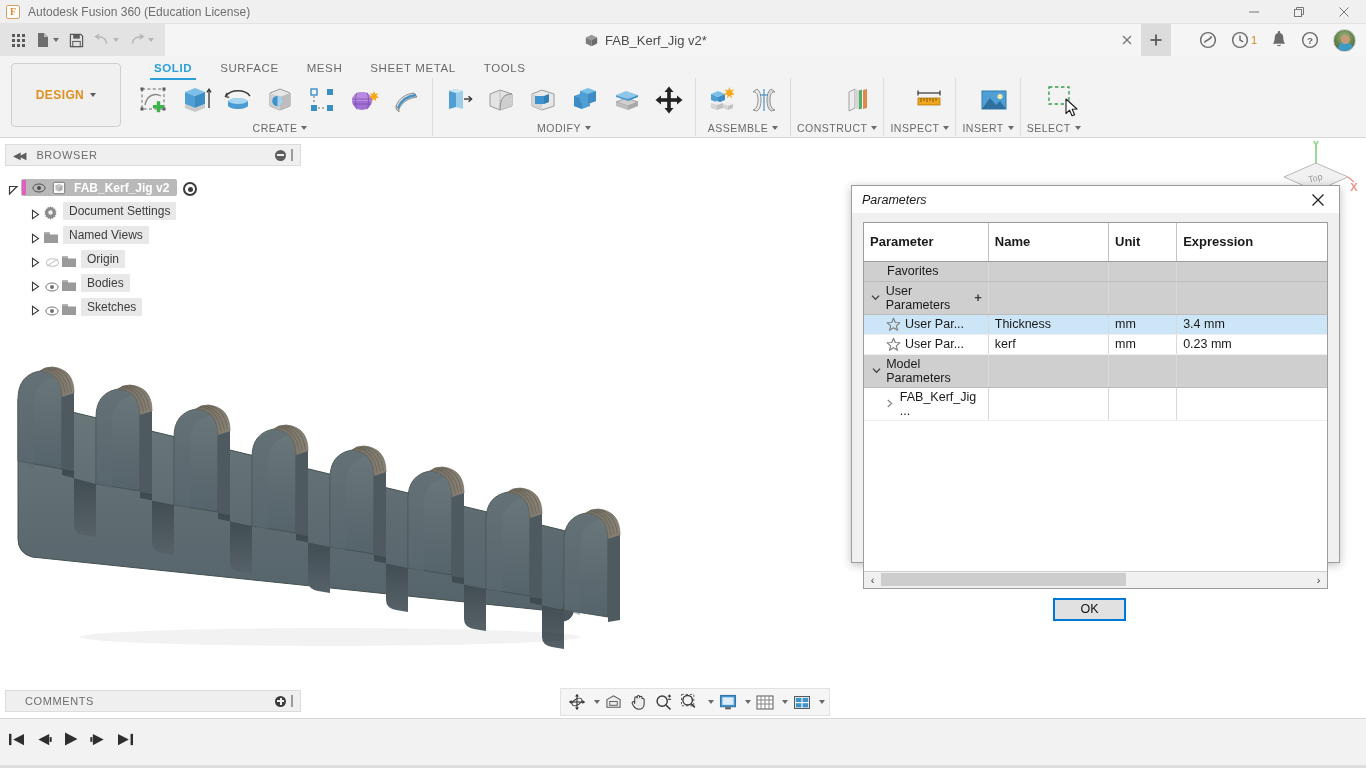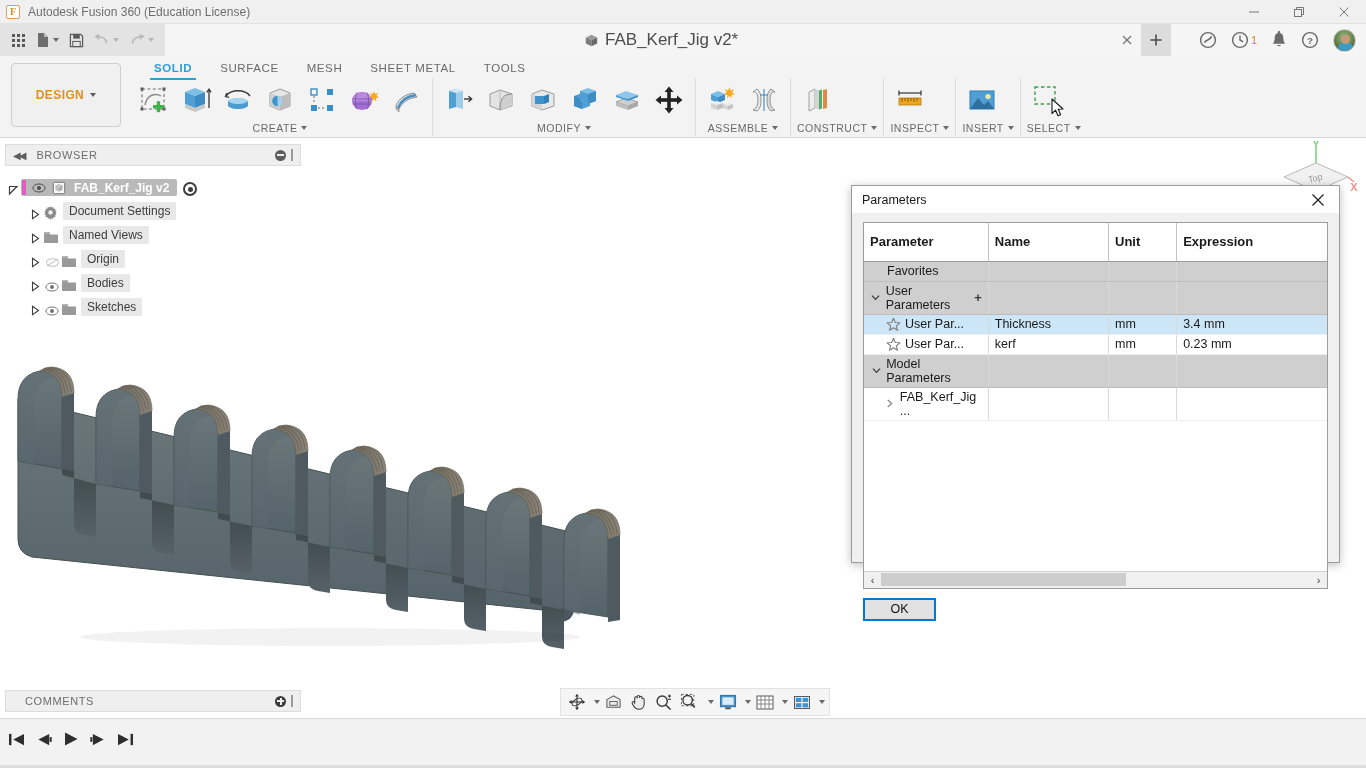--- a/index.html
+++ b/index.html
@@ -46,21 +46,21 @@
   }
   .qat-btn.dim { color: #b6b6b6; }
   .caret { width: 0; height: 0; border-left: 3.5px solid transparent;
     border-right: 3.5px solid transparent; border-top: 4px solid #6a6a6a;
     margin-left: 3px; }
   .caret.light { border-top-color: #b6b6b6; }
 
   .doc-tab {
     position: absolute; left: 585px; top: 24px; height: 32px;
     display: flex; align-items: center; gap: 7px;
-    font-size: 17px; color: #4d4d4d;
+    font-size: 13px; color: #4d4d4d;
   }
   .cube-ico { width: 13px; height: 13px; display: block; }
 
   .tab-close { position: absolute; left: 1119px; top: 32px;
     width: 16px; height: 16px; color: #777; }
   .tab-plus {
     position: absolute; left: 1141px; top: 24px; width: 30px; height: 32px;
     background: #dcdcdc; display: flex; align-items: center; justify-content: center;
     color: #555; font-size: 19px; line-height: 1;
   }
@@ -104,21 +104,21 @@
     padding: 4px 14px 6px 14px; position: relative;
   }
   .rtab.active { color: #2a9fd8; font-weight: bold; }
   .rtab.active::after {
     content: ""; position: absolute; left: 10px; right: 10px; bottom: 0;
     height: 2.5px; background: #2a9fd8;
   }
 
   .panels { position: absolute; left: 128px; top: 22px; display: flex;
     align-items: flex-end; height: 58px; }
-  .panel { display: flex; flex-direction: column; align-items: flex-start;
+  .panel { display: flex; flex-direction: column; align-items: flex-end;
     height: 58px; padding: 0 6px; position: relative; }
   .panel + .panel { border-left: 1px solid #dcdcdc; }
   .panel-icons { display: flex; align-items: flex-start; gap: 2px;
     height: 42px; padding-top: 2px; }
   .tool {
     width: 40px; height: 40px; display: flex; align-items: center;
     justify-content: center; position: relative;
   }
   .panel-title {
     font-size: 10.5px; color: #6a6a6a; letter-spacing: .5px;
@@ -207,21 +207,21 @@
   .tl-bottom { position: absolute; left: 0; bottom: 0; width: 1366px; height: 3px;
     background: #dedede; }
 
   
   .dlg {
     position: absolute; left: 851px; top: 185px; width: 489px; height: 378px;
     background: #f0f0f0; border: 1px solid #9c9c9c;
     box-shadow: 0 2px 9px rgba(0,0,0,.25);
   }
   .dlg-hdr { height: 27px; display: flex; align-items: center; padding: 0 10px;
-    background: #ffffff; }
+    background: #ffffff; font-style: italic; }
   .dlg-title { font-size: 12.5px; color: #1a1a1a; }
   .dlg-close { margin-left: auto; width: 22px; height: 22px; color: #222;
     display: flex; align-items: center; justify-content: center; }
   .dlg-body { padding: 9px 11px 0 11px; }
   .grid-wrap { border: 1px solid #9c9c9c; background: #ffffff; }
   table.ptable { width: 100%; border-collapse: collapse; table-layout: fixed;
     font-size: 12.5px; color: #1a1a1a; }
   table.ptable th {
     text-align: left; font-weight: bold; font-size: 13px;
     padding: 3px 6px; border-right: 1px solid #c3c3c3;
@@ -242,21 +242,21 @@
   .plus-mini { color: #3a3a3a; font-weight: bold; font-size: 13px;
     line-height: 1; margin-left: -1px; }
   .grid-blank { height: 150px; background: #ffffff; }
   .hscroll { height: 17px; background: #f0f0f0; border-top: 1px solid #cfcfcf;
     display: flex; align-items: center; }
   .hs-arrow { width: 17px; height: 17px; display: flex; align-items: center;
     justify-content: center; color: #3a3a3a; font-size: 11px; }
   .hs-track { flex: 1; height: 15px; background: #f0f0f0; position: relative; }
   .hs-thumb { position: absolute; left: 0; top: 1px; width: 245px; height: 13px;
     background: #cdcdcd; }
-  .dlg-footer { display: flex; justify-content: flex-start; padding: 9px 12px 0 0; }
+  .dlg-footer { display: flex; justify-content: center; padding: 9px 12px 0 0; }
   .ok-btn {
     width: 73px; height: 23px; background: #e1e1e1; border: 2px solid #0078d7;
     font-size: 12.5px; color: #111; display: flex; align-items: center;
     justify-content: center;
   }
 </style>
 </head>
 <body>
 
 <div id="app">

